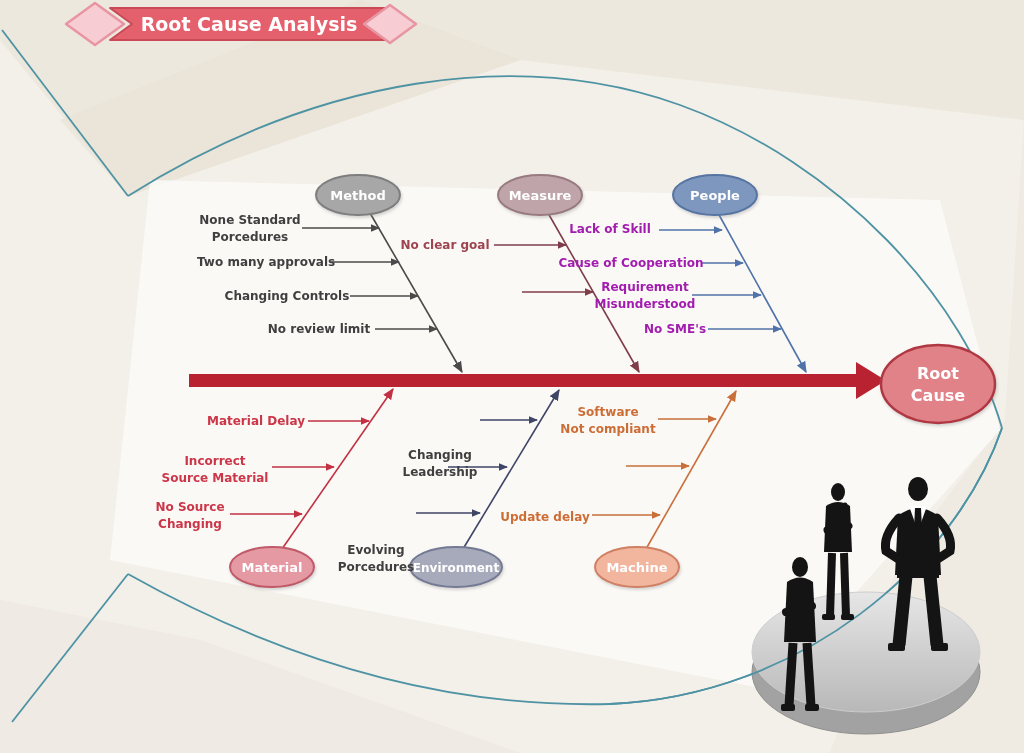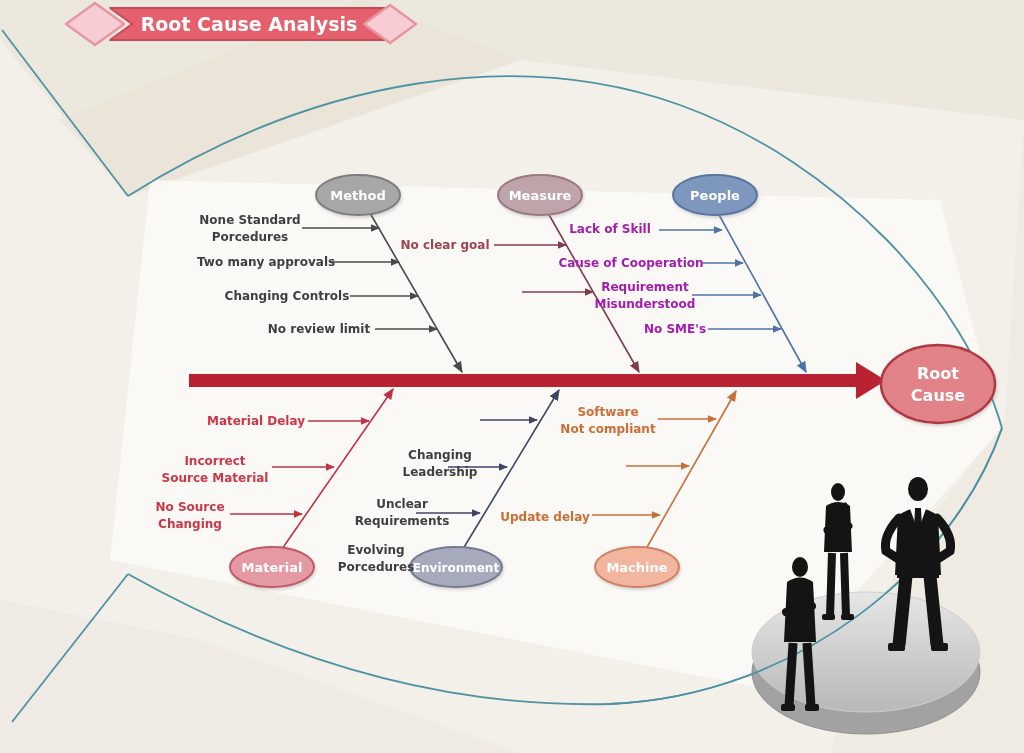--- a/index.html
+++ b/index.html
@@ -256,24 +256,20 @@
 </div>
 <div class="cause c-material" style="left:130px;top:499px;width:120px">
   <span>No Source</span>
   <span>Changing</span>
 </div>
 
 <div class="cause c-environment" style="left:379px;top:404px;width:122px">
   <span>Changing</span>
   <span>Leadership</span>
 </div>
-<div class="cause c-environment" style="left:340px;top:453px;width:124px">
-  <span>Unclear</span>
-  <span>Requirements</span>
-</div>
 <div class="cause c-environment" style="left:314px;top:499px;width:124px">
   <span>Evolving</span>
   <span>Porcedures</span>
 </div>
 
 <div class="cause c-machine" style="left:547px;top:404px;width:122px">
   <span>Software</span>
   <span>Not compliant</span>
 </div>
 <div class="cause c-machine" style="left:484px;top:509px;width:122px">

